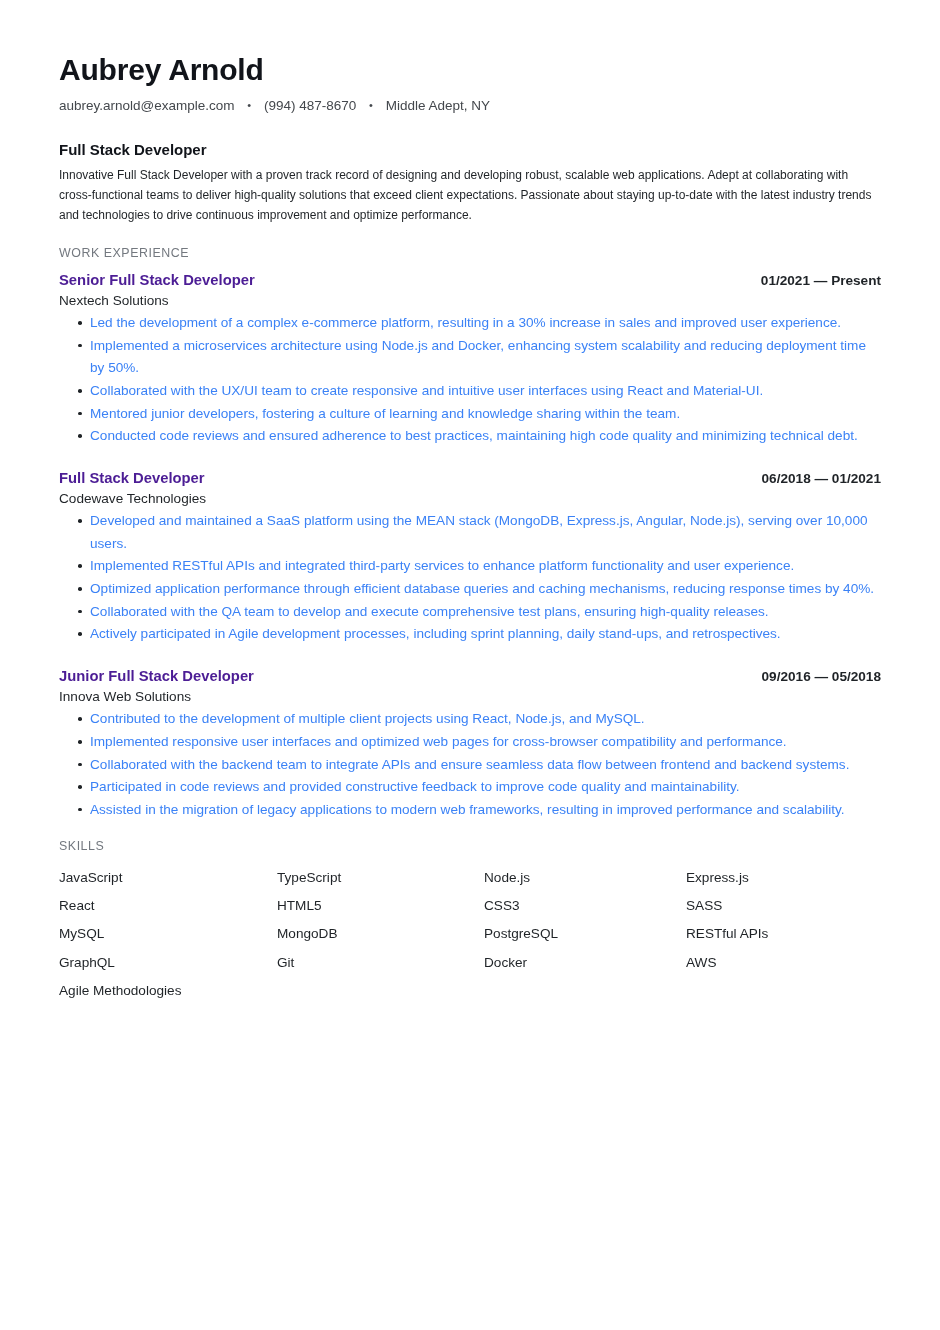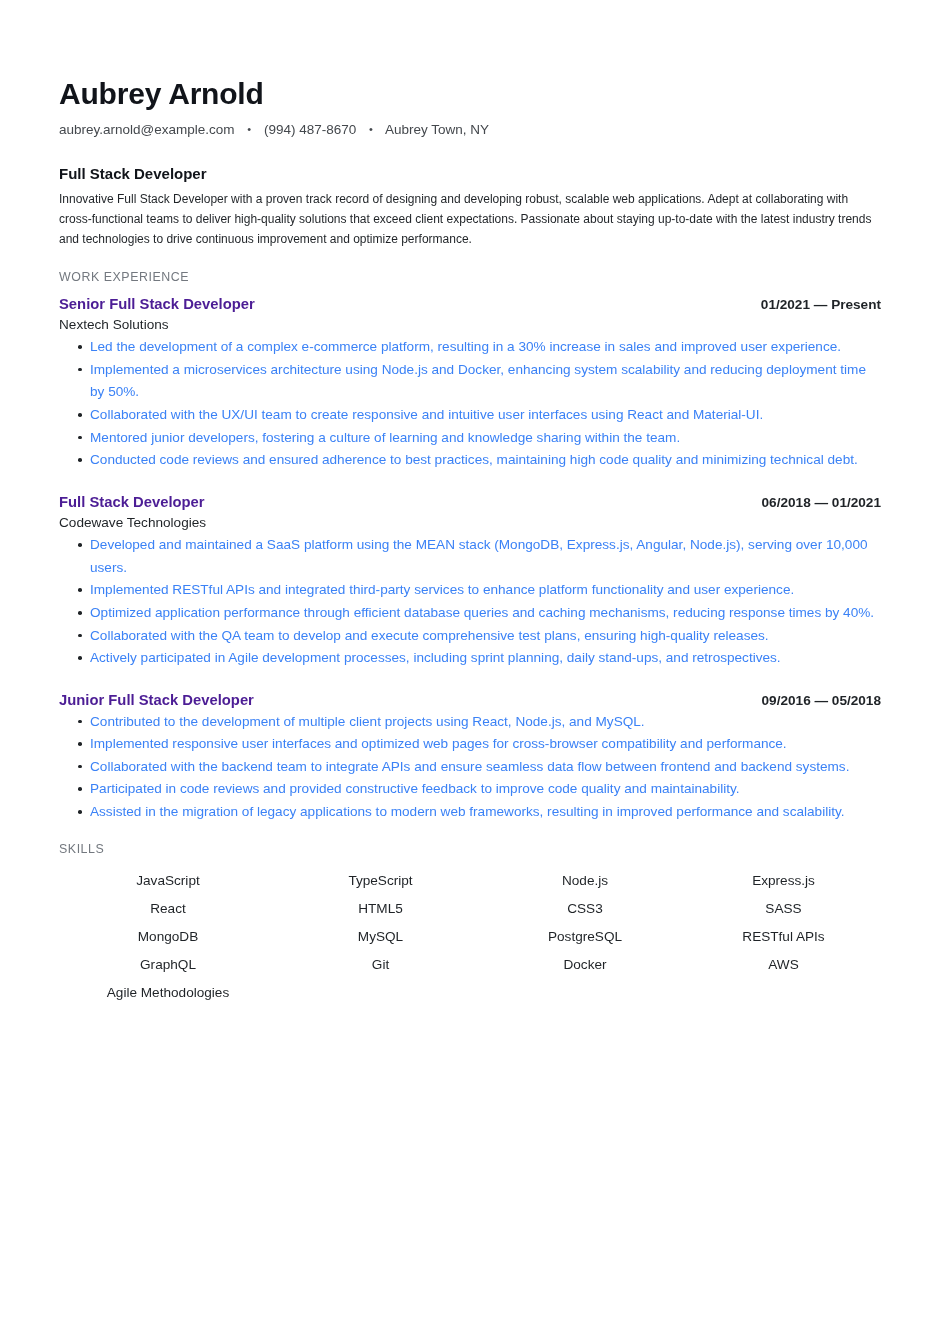--- a/index.html
+++ b/index.html
@@ -11,21 +11,21 @@
     width: 940px;
     height: 1330px;
     font-family: "Liberation Sans", sans-serif;
     color: #1a1d21;
     -webkit-font-smoothing: antialiased;
   }
   .page {
     width: 940px;
     height: 1016px;
     box-sizing: border-box;
-    padding: 76px 59px 0 59px;
+    padding: 52px 59px 0 59px;
     background: #ffffff;
     position: relative;
     overflow: hidden;
   }
 
   
   .name {
     font-size: 30px;
     font-weight: bold;
     letter-spacing: -0.2px;
@@ -129,21 +129,20 @@
     height: 3.6px;
     border-radius: 50%;
     background: #1f2327;
   }
 
   
   .skills-grid {
     display: grid;
     grid-template-columns: 218px 207px 202px 1fr;
     row-gap: 0px;
-    text-align: center;
   }
   .skill {
     font-size: 13.6px;
     line-height: 2.07;
     color: #1f2327;
   }
 
   
   .edu-block {
     margin-top: 1px;
@@ -173,21 +172,21 @@
 
 <div class="page">
 
   <div>
     <div class="name">Aubrey Arnold</div>
     <div class="contact-line">
       <span>aubrey.arnold@example.com</span>
       <span class="contact-sep">•</span>
       <span>(994) 487-8670</span>
       <span class="contact-sep">•</span>
-      <span>Aubrey Town, NY</span>
+      <span>Middle Adept, NY</span>
     </div>
   </div>
 
   <div>
     <div class="headline">Full Stack Developer</div>
     <div class="summary">Innovative Full Stack Developer with a proven track record of designing and developing robust, scalable web applications. Adept at collaborating with cross-functional teams to deliver high-quality solutions that exceed client expectations. Passionate about staying up-to-date with the latest industry trends and technologies to drive continuous improvement and optimize performance.</div>
   </div>
 
   <div class="section">
     <div class="section-label">WORK EXPERIENCE</div>
@@ -220,20 +219,21 @@
         <li>Collaborated with the QA team to develop and execute comprehensive test plans, ensuring high-quality releases.</li>
         <li>Actively participated in Agile development processes, including sprint planning, daily stand-ups, and retrospectives.</li>
       </ul>
     </div>
 
     <div class="entry">
       <div class="entry-head">
         <div class="entry-title">Junior Full Stack Developer</div>
         <div class="entry-date">09/2016 — 05/2018</div>
       </div>
+      <div class="entry-org">Innova Web Solutions</div>
       <ul class="bullets">
         <li>Contributed to the development of multiple client projects using React, Node.js, and MySQL.</li>
         <li>Implemented responsive user interfaces and optimized web pages for cross-browser compatibility and performance.</li>
         <li>Collaborated with the backend team to integrate APIs and ensure seamless data flow between frontend and backend systems.</li>
         <li>Participated in code reviews and provided constructive feedback to improve code quality and maintainability.</li>
         <li>Assisted in the migration of legacy applications to modern web frameworks, resulting in improved performance and scalability.</li>
       </ul>
     </div>
   </div>
 
@@ -241,22 +241,22 @@
     <div class="section-label">SKILLS</div>
     <div class="skills-grid">
       <div class="skill">JavaScript</div>
       <div class="skill">TypeScript</div>
       <div class="skill">Node.js</div>
       <div class="skill">Express.js</div>
       <div class="skill">React</div>
       <div class="skill">HTML5</div>
       <div class="skill">CSS3</div>
       <div class="skill">SASS</div>
+      <div class="skill">MySQL</div>
       <div class="skill">MongoDB</div>
-      <div class="skill">MySQL</div>
       <div class="skill">PostgreSQL</div>
       <div class="skill">RESTful APIs</div>
       <div class="skill">GraphQL</div>
       <div class="skill">Git</div>
       <div class="skill">Docker</div>
       <div class="skill">AWS</div>
       <div class="skill">Agile Methodologies</div>
     </div>
   </div>
 

